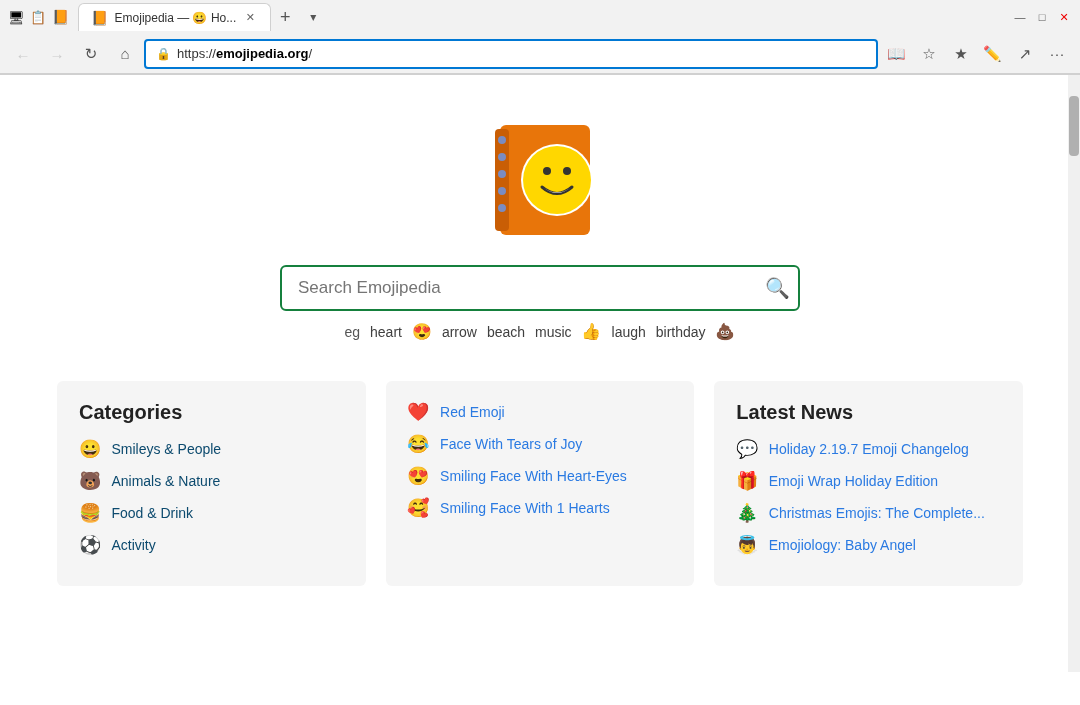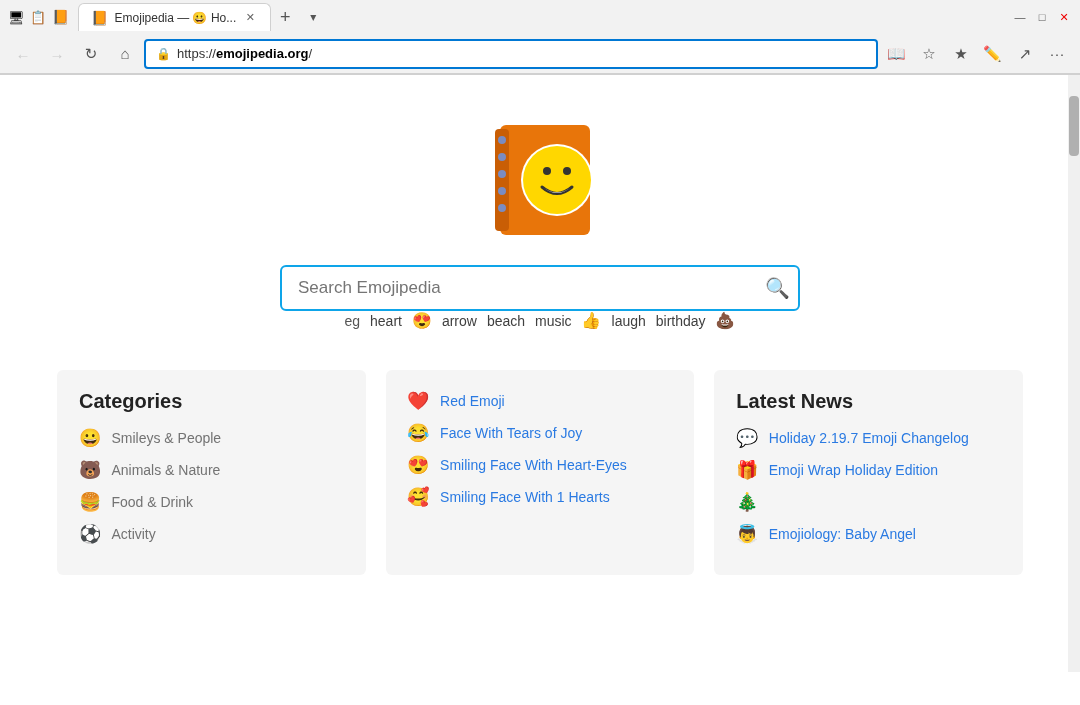--- a/index.html
+++ b/index.html
@@ -156,42 +156,42 @@
       height: 140px;
       margin-bottom: 20px;
     }
     .search-container {
       width: 520px;
       position: relative;
     }
     .search-input {
       width: 100%;
       height: 46px;
-      border: 2px solid #0ea5e9;
+      border: 2px solid #15803d;
       border-radius: 6px;
       padding: 0 50px 0 16px;
       font-size: 17px;
       color: #aaa;
       outline: none;
     }
     .search-btn {
       position: absolute;
       right: 10px;
       top: 50%;
       transform: translateY(-50%);
       border: none;
       background: none;
       cursor: pointer;
       font-size: 20px;
     }
     .search-suggestions {
       display: flex;
       align-items: center;
       gap: 10px;
-      margin-top: 0;
+      margin-top: 11px;
       font-size: 14px;
       color: #555;
       flex-wrap: wrap;
       justify-content: center;
     }
     .search-suggestions .suggest-link {
       color: #404040;
       text-decoration: none;
       cursor: pointer;
       font-size: 14px;
@@ -223,21 +223,21 @@
       align-items: center;
       gap: 10px;
       margin-bottom: 10px;
       font-size: 14px;
       color: #2a7ae2;
       cursor: pointer;
       text-decoration: none;
     }
     .card-item .item-emoji { font-size: 18px; flex-shrink: 0; }
     .card-item .item-text { color: #2a7ae2; font-size: 14px; line-height: 1.3; }
-    .card-item .item-text.dark { color: #737373; }
+    .card-item .item-text.dark { color: #0c4a6e; }
   </style>
 </head>
 <body>
 
 <div class="browser-chrome">
 
   <div class="title-bar">
 
     <div class="window-controls-left">
 
@@ -382,20 +382,21 @@
       <a class="card-item">
         <span class="item-emoji">💬</span>
         <span class="item-text">Holiday 2.19.7 Emoji Changelog</span>
       </a>
       <a class="card-item">
         <span class="item-emoji">🎁</span>
         <span class="item-text">Emoji Wrap Holiday Edition</span>
       </a>
       <a class="card-item">
         <span class="item-emoji">🎄</span>
+        <span class="item-text">Christmas Emojis: The Complete...</span>
       </a>
       <a class="card-item">
         <span class="item-emoji">👼</span>
         <span class="item-text">Emojiology: Baby Angel</span>
       </a>
     </div>
   </div>
 
   <div class="scrollbar">
     <div class="scrollbar-thumb"></div>

